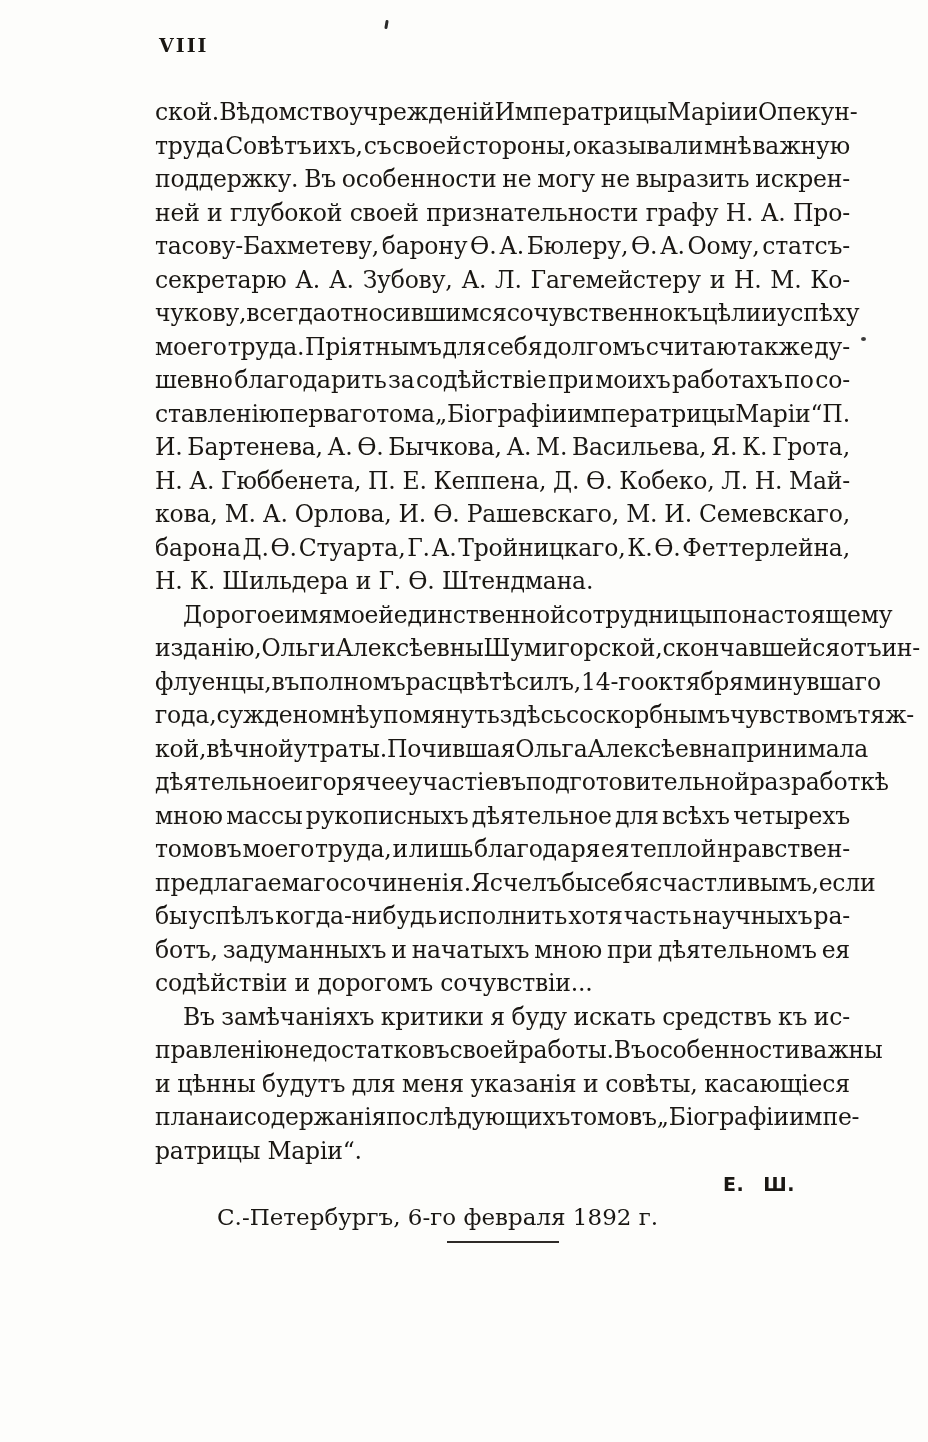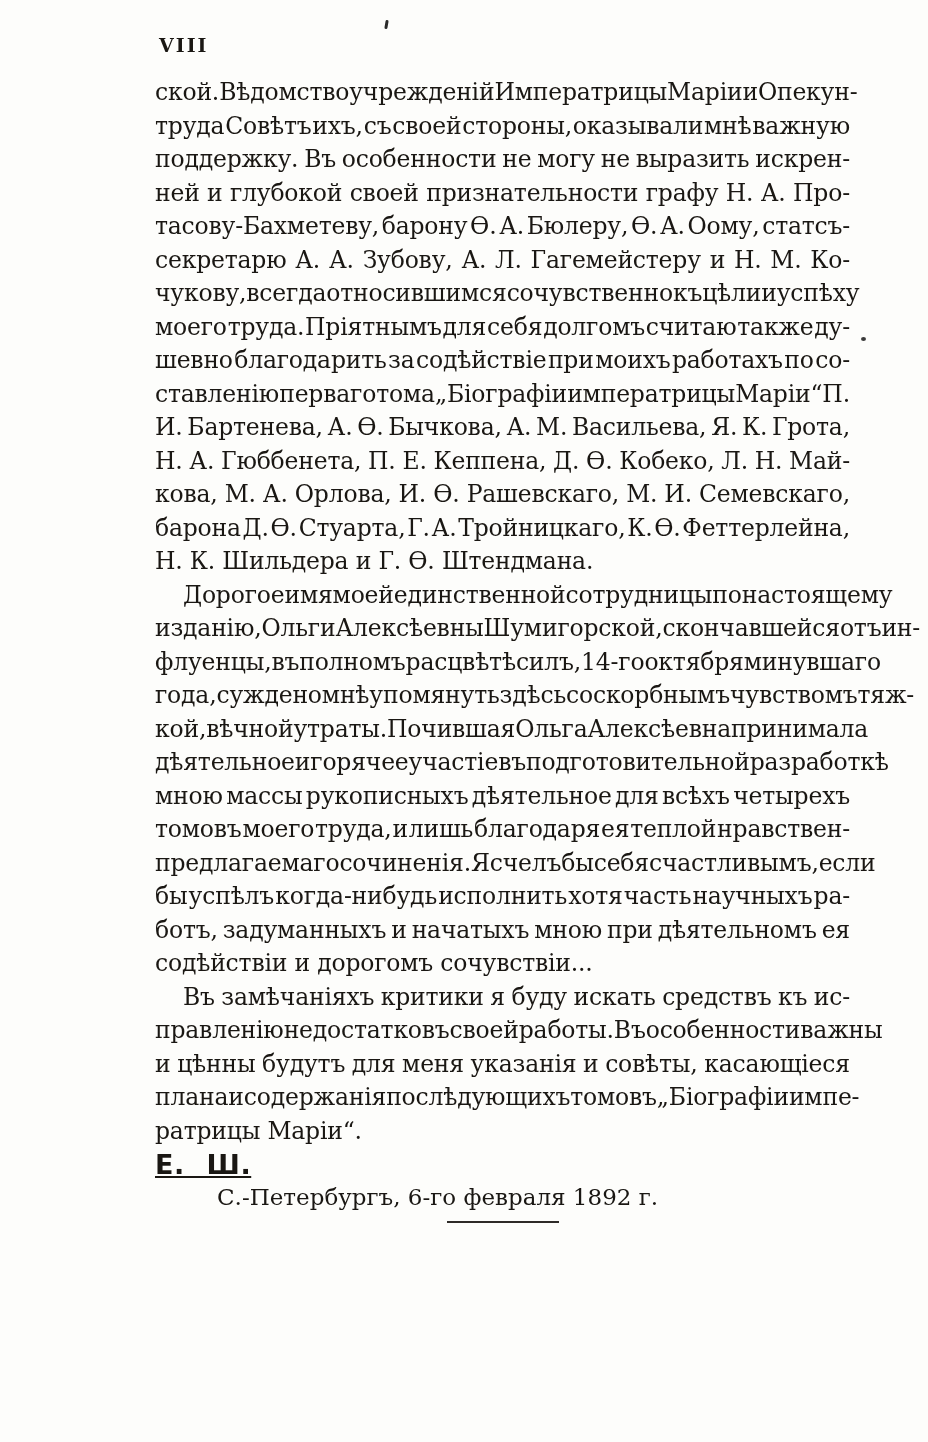--- a/index.html
+++ b/index.html
@@ -43,21 +43,21 @@
     left: 821px;
     top: 337px;
     width: 5px;
     height: 4px;
     background: #3a3a3a;
     border-radius: 50%;
   }
   .textblock {
     position: absolute;
     left: 115px;
-    top: 76px;
+    top: 96px;
     width: 695px;
     font-size: 23.5px;
     letter-spacing: -0.2px;
   }
   .paragraph {
     margin: 0;
   }
   .line {
     height: 33.5px;
     line-height: 33.5px;
@@ -69,28 +69,27 @@
   }
   .line.indent {
     padding-left: 28px;
   }
   .word {
     white-space: pre;
   }
   .signature {
     height: 33px;
     line-height: 33px;
-    text-align: left;
+    text-align: right;
     padding-right: 55px;
     font-family: "DejaVu Sans", sans-serif;
     font-weight: 700;
-    font-size: 27px;
+    font-size: 19px;
     word-spacing: 12px;
     letter-spacing: 0.5px;
-    text-decoration: underline;
   }
   .dateline {
     height: 28px;
     line-height: 28px;
     padding-left: 62px;
     font-size: 23px;
     letter-spacing: 0;
     margin-top: 2px;
   }
   .end-rule {

